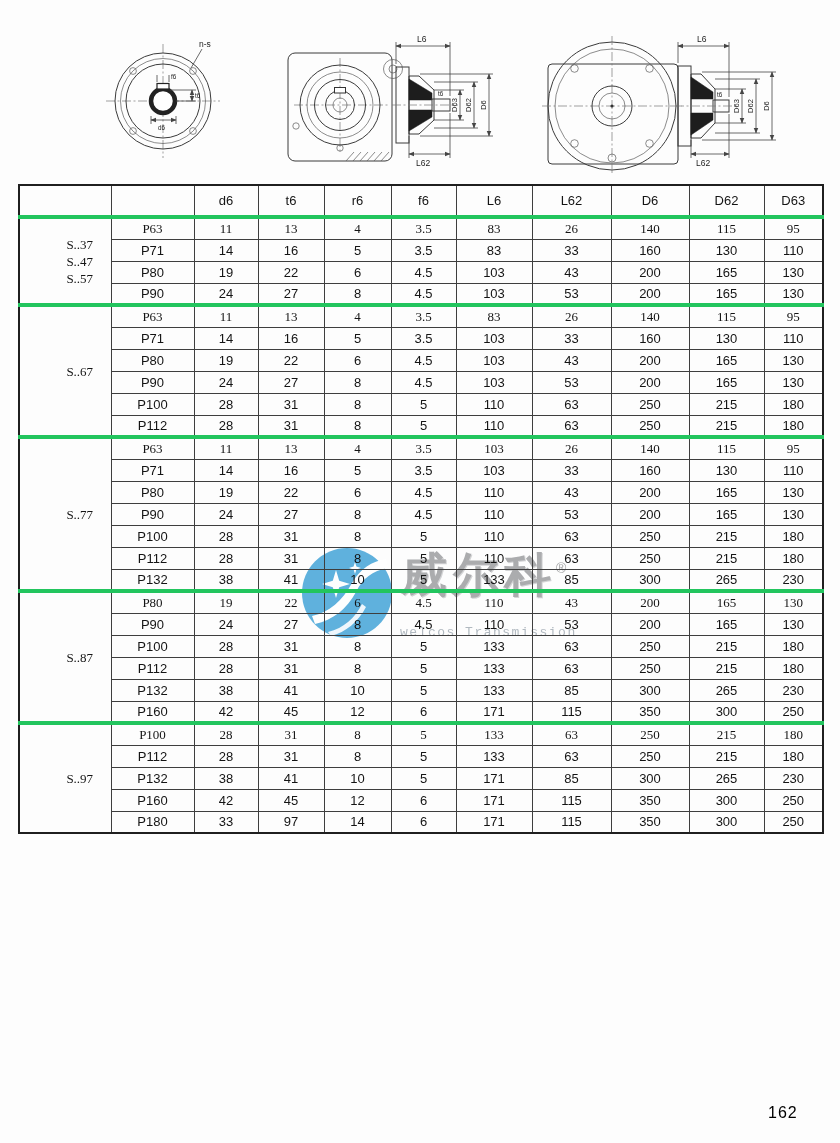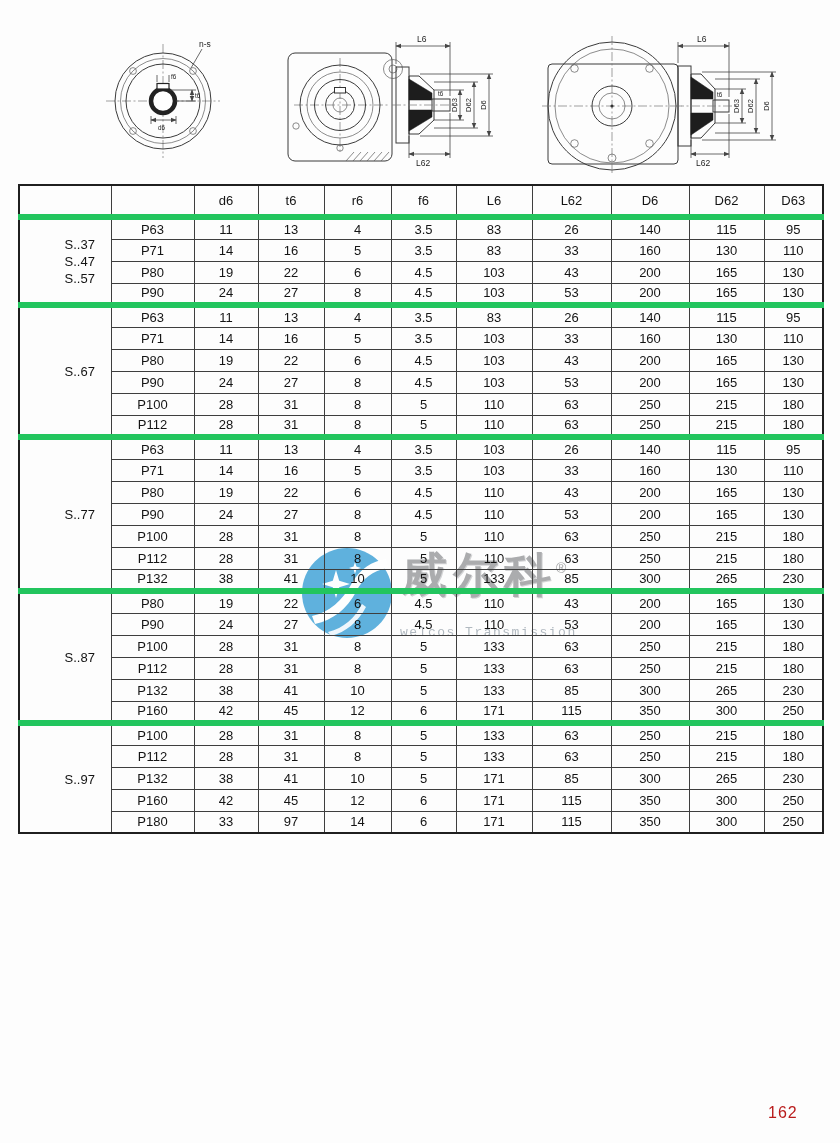--- a/index.html
+++ b/index.html
@@ -18,37 +18,37 @@
   .dts { font-size:6.3px; fill:#1c1c1c; }
 
   
   .spec-table { position:absolute; left:18px; top:184px; width:804px;
     border-collapse:collapse; table-layout:fixed; z-index:3; background:transparent; }
   .spec-table, .spec-table th, .spec-table td { border:1px solid #3e3e3e; }
   .spec-table { border:2px solid #1f1f1f; }
   .spec-table th, .spec-table td { text-align:center; vertical-align:middle;
     font-size:13px; font-weight:400; color:#141414; height:22px; padding:0; background:transparent; }
   .spec-table thead th { height:32px; border-bottom:2px solid #1f1f1f; }
-  tr.group-start td { border-top:6px solid #22c55e; }
+  tr.group-start td { border-top:4px solid #22c55e;font-family:Liberation Serif, serif; }
   .group-label { font-size:14.5px; }
   .group-label div { line-height:17px;padding-left:29px; }
 
   
   .watermark { position:absolute; left:300px; top:532px; z-index:1;
     display:flex; align-items:flex-end; pointer-events:none; }
   .wm-logo { opacity:0.88; }
   .wm-right { margin-left:6px; padding-top:12px; }
   .wm-cn-row { white-space:nowrap; }
   .wm-cn { font-size:47px; font-weight:bold; color:#97989b; letter-spacing:5px; opacity:0.8;
     text-shadow:1px 1px 0 #c9cacc; }
   .wm-reg { font-size:14px; color:#8d8e90; vertical-align:18px; opacity:0.8; }
   .wm-en { font-size:13px; color:#a9b2ba; letter-spacing:1.5px; margin-top:18px; opacity:0.9;font-family:Liberation Mono, monospace; }
 
   .page-number { position:absolute; left:768px; top:1104px; font-size:16px;
-    color:#b91c1c; z-index:3; letter-spacing:1px; }
+    color:#000000; z-index:3; letter-spacing:1px; }
 </style>
 </head>
 <body>
 
 <svg class="drawings-svg" width="840" height="180" viewBox="0 0 840 180">
   <defs>
     <marker id="ar" viewBox="0 0 10 10" refX="9" refY="5" markerWidth="7.5" markerHeight="7.5" orient="auto-start-reverse">
       <path d="M0,1 L10,5 L0,9 z" fill="#454545"></path>
     </marker>
   </defs>

